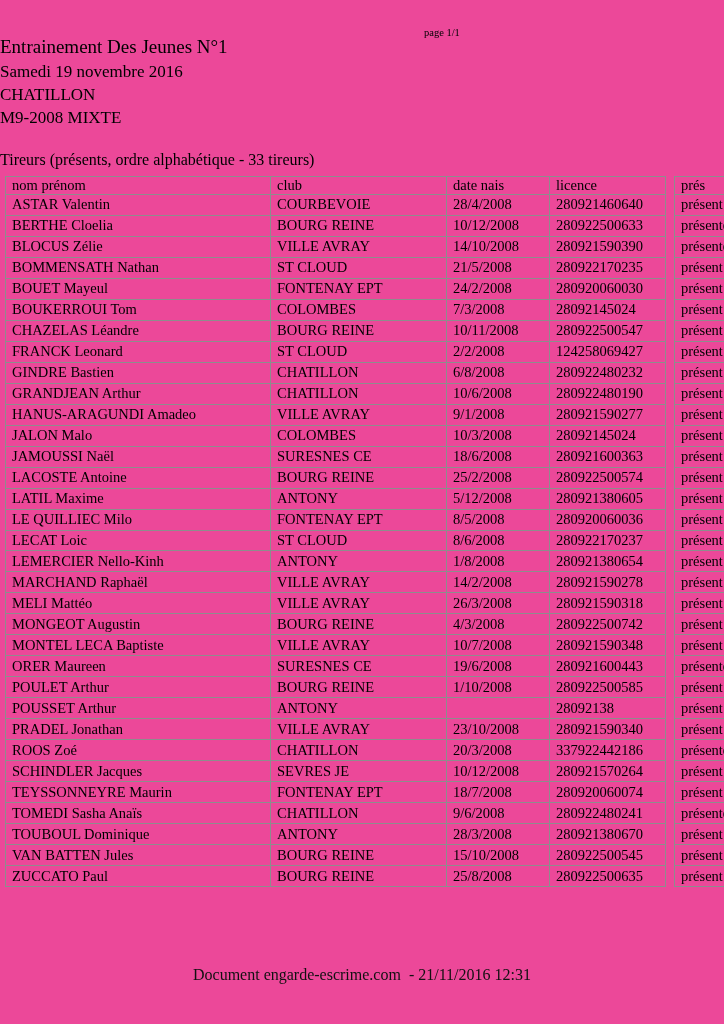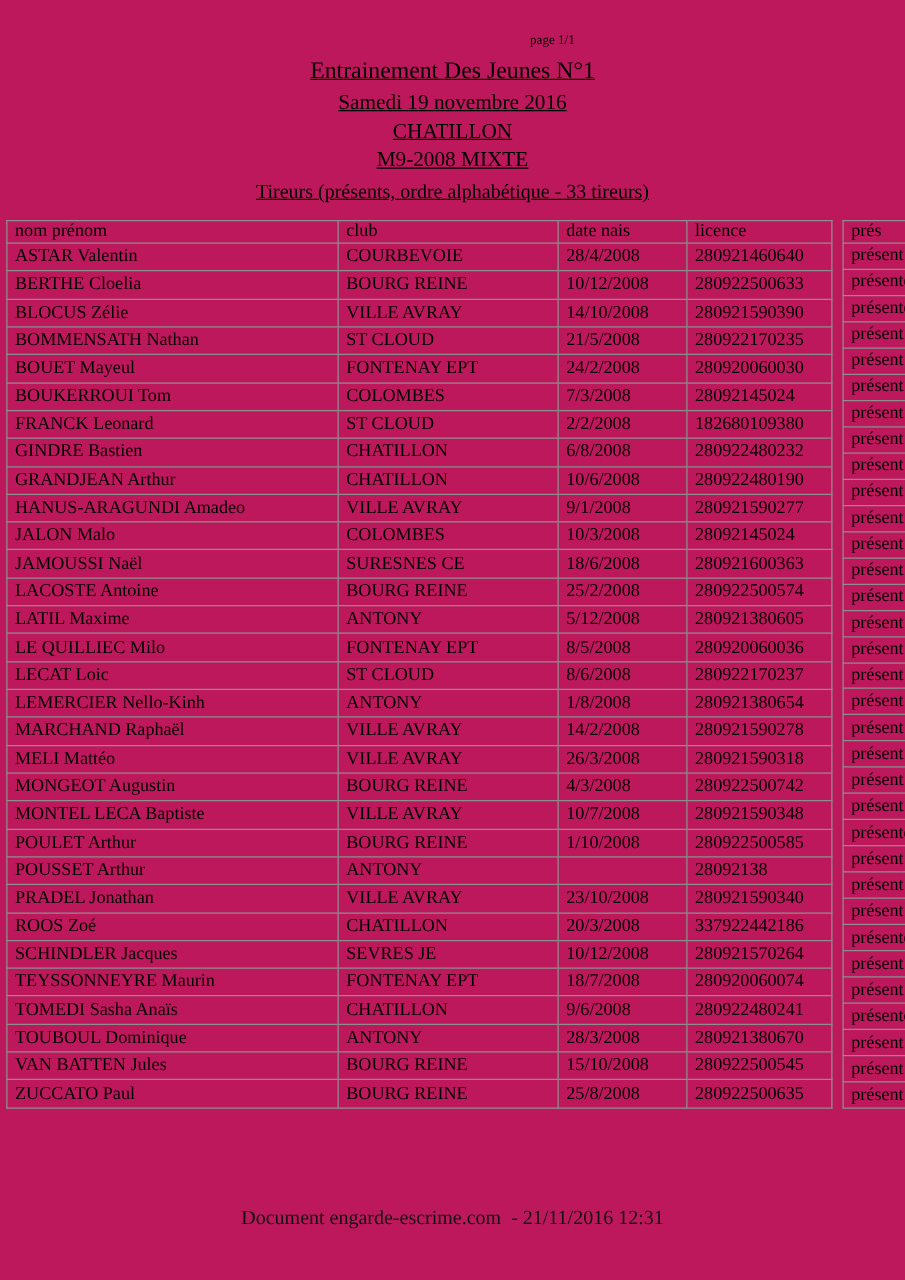--- a/index.html
+++ b/index.html
@@ -1,37 +1,36 @@
 <!DOCTYPE html>
 <html><head>
 <meta charset="utf-8">
 <style>
   html, body { margin: 0; padding: 0; background: #ffffff; }
   .page {
     position: relative;
     width: 724px;
     height: 1024px;
-    background: #be185d;
+    background: #ec4899;
     font-family: "Liberation Serif", "DejaVu Serif", serif;
     color: #000000;
     overflow: hidden;
-    text-decoration: underline;
-  }
-  .header { padding-top: 44px; text-align: center; }
+  }
+  .header { padding-top: 34px; }
   .title-line { font-size: 19px; line-height: 26px; }
   .page-indicator {
     position: absolute;
     left: 424px;
     top: 27px;
     font-size: 10.5px;
     line-height: 12px;
     white-space: pre;
   }
   .hline { font-size: 17px; line-height: 23px; }
-  .subtitle { font-size: 16px; line-height: 22px; margin-top: 4px; }
+  .subtitle { font-size: 16px; line-height: 22px; margin-top: 20px; }
   .tables {
     position: absolute;
     left: 5px;
     top: 176px;
     display: flex;
     gap: 8px;
     align-items: stretch;
   }
   .tables table {
     border-collapse: collapse;
@@ -121,24 +120,30 @@
             <td class="c-date">24/2/2008</td>
             <td class="c-lic">280920060030</td>
           </tr>
           <tr>
             <td class="c-name">BOUKERROUI Tom</td>
             <td class="c-club">COLOMBES</td>
             <td class="c-date">7/3/2008</td>
             <td class="c-lic">28092145024</td>
           </tr>
           <tr>
+            <td class="c-name">CHAZELAS Léandre</td>
+            <td class="c-club">BOURG REINE</td>
+            <td class="c-date">10/11/2008</td>
+            <td class="c-lic">280922500547</td>
+          </tr>
+          <tr>
             <td class="c-name">FRANCK Leonard</td>
             <td class="c-club">ST CLOUD</td>
             <td class="c-date">2/2/2008</td>
-            <td class="c-lic">182680109380</td>
+            <td class="c-lic">124258069427</td>
           </tr>
           <tr>
             <td class="c-name">GINDRE Bastien</td>
             <td class="c-club">CHATILLON</td>
             <td class="c-date">6/8/2008</td>
             <td class="c-lic">280922480232</td>
           </tr>
           <tr>
             <td class="c-name">GRANDJEAN Arthur</td>
             <td class="c-club">CHATILLON</td>
@@ -209,20 +214,26 @@
             <td class="c-name">MONGEOT Augustin</td>
             <td class="c-club">BOURG REINE</td>
             <td class="c-date">4/3/2008</td>
             <td class="c-lic">280922500742</td>
           </tr>
           <tr>
             <td class="c-name">MONTEL LECA Baptiste</td>
             <td class="c-club">VILLE AVRAY</td>
             <td class="c-date">10/7/2008</td>
             <td class="c-lic">280921590348</td>
+          </tr>
+          <tr>
+            <td class="c-name">ORER Maureen</td>
+            <td class="c-club">SURESNES CE</td>
+            <td class="c-date">19/6/2008</td>
+            <td class="c-lic">280921600443</td>
           </tr>
           <tr>
             <td class="c-name">POULET Arthur</td>
             <td class="c-club">BOURG REINE</td>
             <td class="c-date">1/10/2008</td>
             <td class="c-lic">280922500585</td>
           </tr>
           <tr>
             <td class="c-name">POUSSET Arthur</td>
             <td class="c-club">ANTONY</td>

